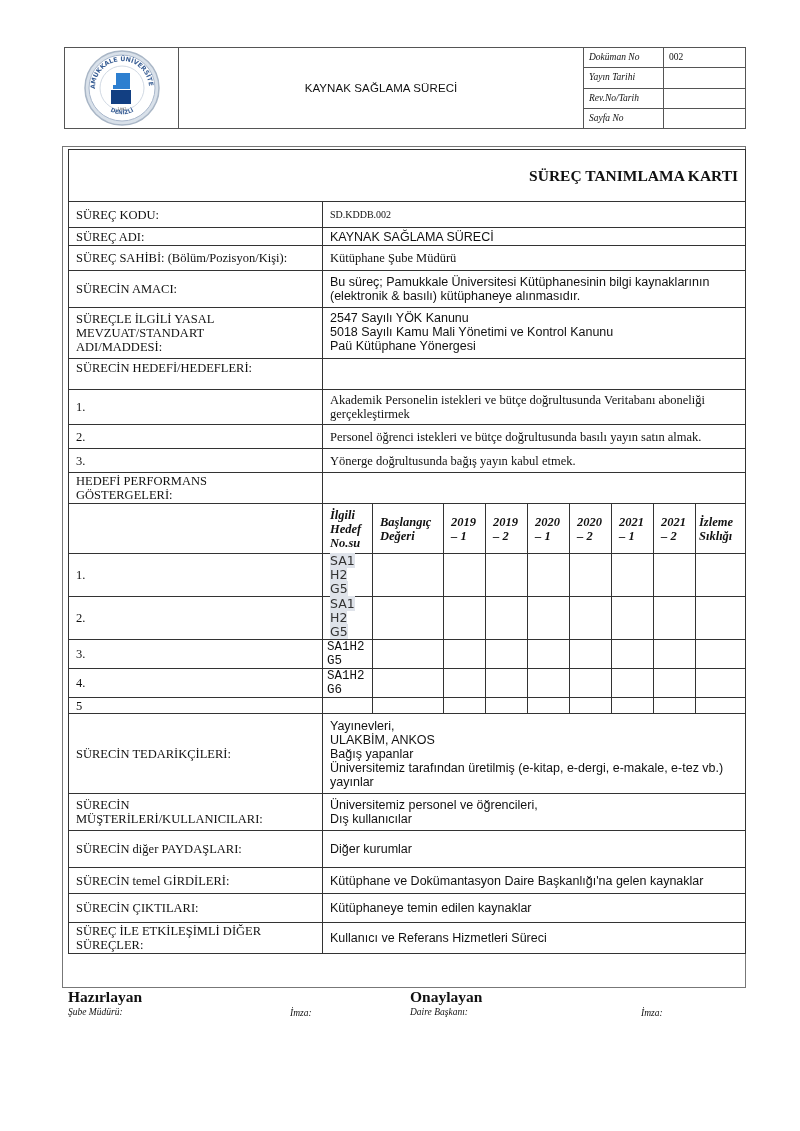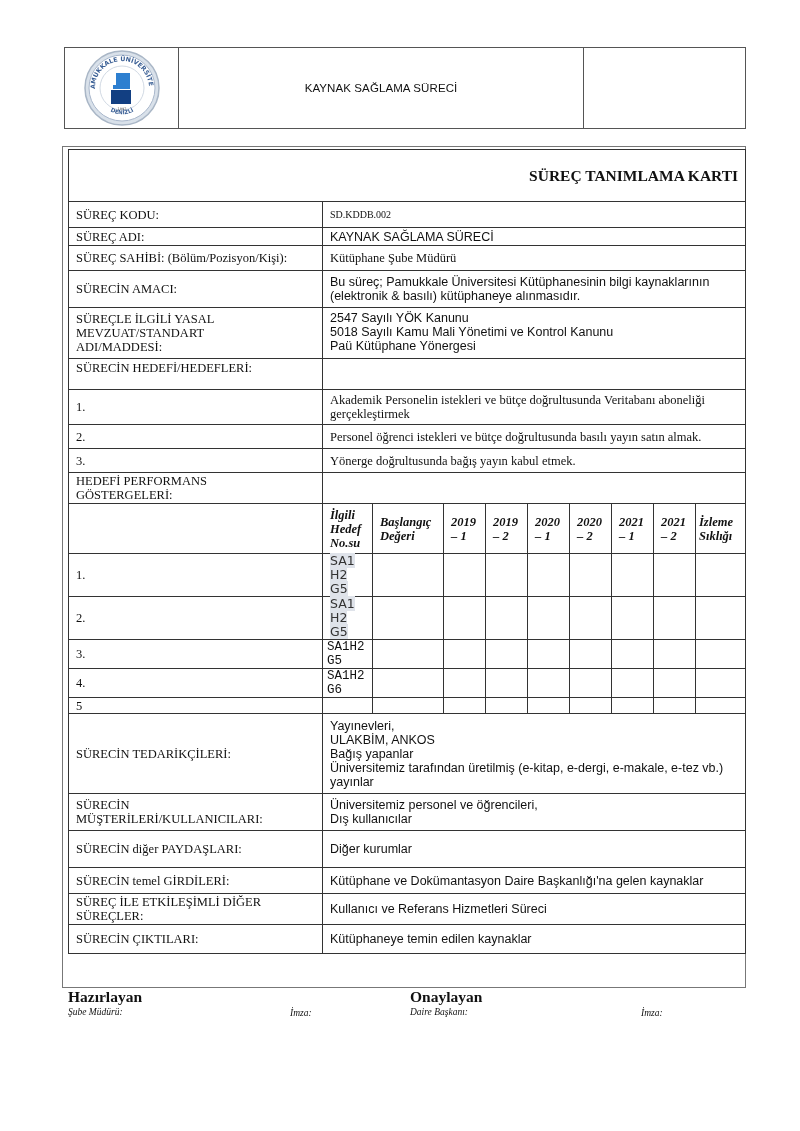--- a/index.html
+++ b/index.html
@@ -60,20 +60,38 @@
       <text font-family="DejaVu Sans, sans-serif" font-size="5.5" font-weight="bold" fill="#3a5f95">
         <textPath href="#arcBot" startOffset="50%" text-anchor="middle">DENİZLİ</textPath>
       </text>
       <rect x="33" y="24" width="14" height="16" fill="#2d7fd0"></rect>
       <rect x="30" y="36" width="6" height="4" fill="#2d7fd0"></rect>
       <rect x="28" y="41" width="20" height="14" fill="#123f82"></rect>
       <text x="39" y="61" font-family="DejaVu Sans, sans-serif" font-size="3.5" fill="#555" text-anchor="middle">1992</text>
     </svg>
   </div>
   <div class="hdr-title">KAYNAK SAĞLAMA SÜRECİ</div>
+  <div class="hdr-meta">
+    <div class="mrow">
+      <div class="mlabel">Doküman No</div>
+      <div class="mval">002</div>
+    </div>
+    <div class="mrow">
+      <div class="mlabel">Yayın Tarihi</div>
+      <div class="mval"></div>
+    </div>
+    <div class="mrow">
+      <div class="mlabel">Rev.No/Tarih</div>
+      <div class="mval"></div>
+    </div>
+    <div class="mrow">
+      <div class="mlabel">Sayfa No</div>
+      <div class="mval"></div>
+    </div>
+  </div>
 </div>
 
 <div class="frame"></div>
 
 <table class="card">
   <colgroup>
     <col style="width:254px">
       <col style="width:50px">
       <col style="width:71px">
     <col style="width:42px">
@@ -276,30 +294,30 @@
     </td>
   </tr>
   <tr style="height:37px">
     <td class="lbl">SÜRECİN diğer PAYDAŞLARI:</td>
     <td colspan="9" class="sans">Diğer kurumlar</td>
   </tr>
   <tr style="height:26px">
     <td class="lbl">SÜRECİN temel GİRDİLERİ:</td>
     <td colspan="9" class="sans">Kütüphane ve Dokümantasyon Daire Başkanlığı'na gelen kaynaklar</td>
   </tr>
+  <tr style="height:29px">
+    <td class="lbl">SÜRECİN ÇIKTILARI:</td>
+    <td colspan="9" class="sans">Kütüphaneye temin edilen kaynaklar</td>
+  </tr>
   <tr style="height:31px">
     <td class="lbl">
       <div>SÜREÇ İLE ETKİLEŞİMLİ DİĞER</div>
       <div>SÜREÇLER:</div>
     </td>
     <td colspan="9" class="sans">Kullanıcı ve Referans Hizmetleri Süreci</td>
-  </tr>
-  <tr style="height:29px">
-    <td class="lbl">SÜRECİN ÇIKTILARI:</td>
-    <td colspan="9" class="sans">Kütüphaneye temin edilen kaynaklar</td>
   </tr>
 </tbody>
   </table>
 
 <div class="sig sig-left">
   <div class="head">Hazırlayan</div>
   <div class="sub">Şube Müdürü:</div>
 </div>
 <div class="imza" style="left:290px">İmza:</div>
 

